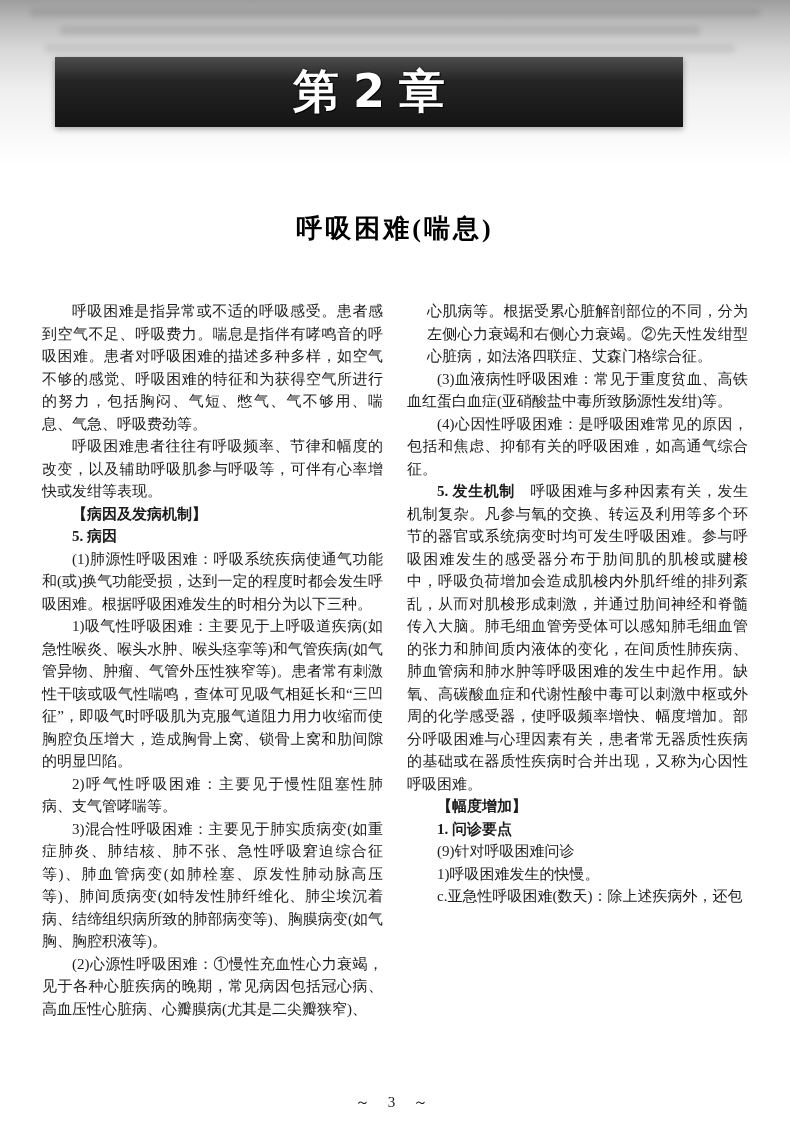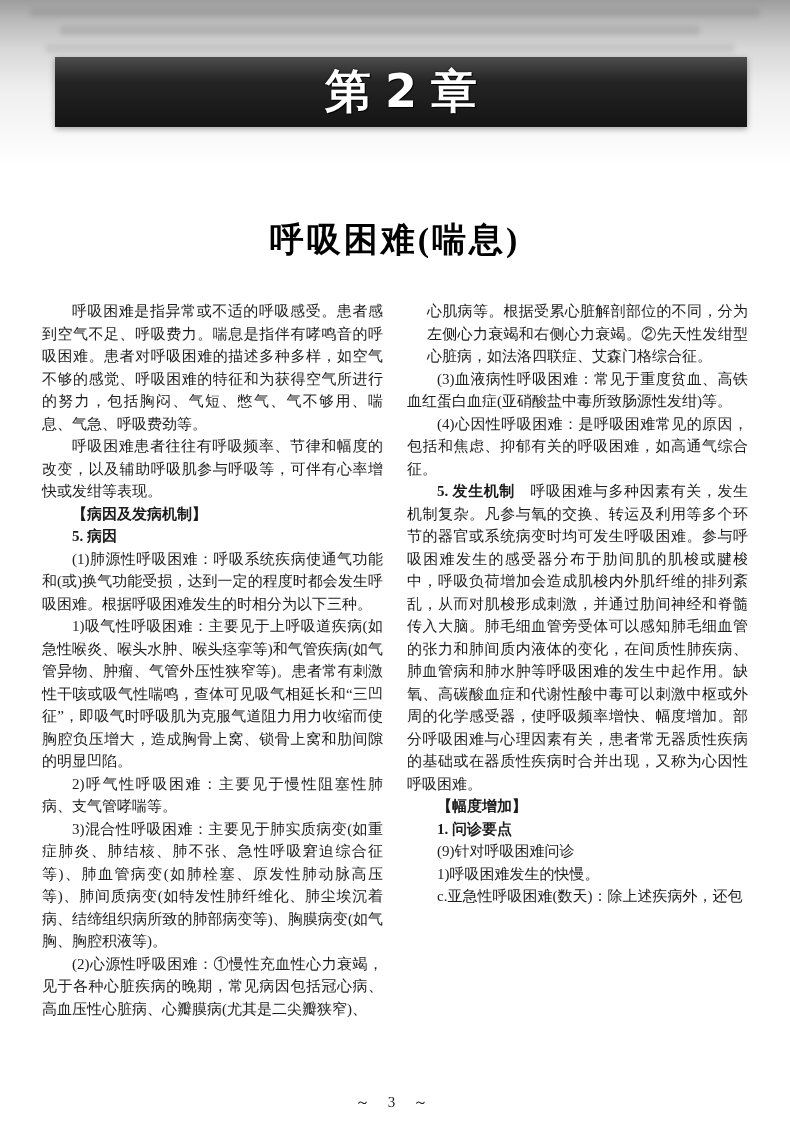--- a/index.html
+++ b/index.html
@@ -23,39 +23,39 @@
     background:rgba(110,110,110,0.22);
     filter:blur(2.5px);
     border-radius:4px;
     pointer-events:none;
   }
   .artifact.a1 { top:8px; }
   .artifact.a2 { top:26px; left:60px; right:90px; }
   .artifact.a3 { top:44px; left:45px; right:55px; background:rgba(110,110,110,0.16); }
 
   .chapter-banner {
-    position:absolute; top:57px; left:55px; width:692px; height:70px;
+    position:absolute; top:57px; left:55px; width:628px; height:70px;
     background:linear-gradient(180deg,#4d4d4d 0%,#242424 35%,#141414 100%);
     box-shadow:0 2px 6px rgba(0,0,0,0.35);
     display:flex; align-items:center; justify-content:center;
   }
   .chapter-banner .banner-text {
     color:#ffffff;
     font-family:"DejaVu Sans", sans-serif;
     font-weight:bold;
     font-size:46px;
     letter-spacing:14px;
     text-indent:14px;
     text-shadow:0 0 2px #000, 1px 1px 0 #000;
   }
 
   .doc-title {
     position:absolute; top:194px; left:0; right:0;
     text-align:center;
-    font-size:34px; font-weight:bold;
+    font-size:26px; font-weight:bold;
     letter-spacing:3px;
     color:#000;
   }
 
   .columns {
     position:absolute; top:300px; left:42px; width:706px;
     display:flex; gap:24px;
     font-size:15px; line-height:22.5px;
     text-align:justify;
   }

